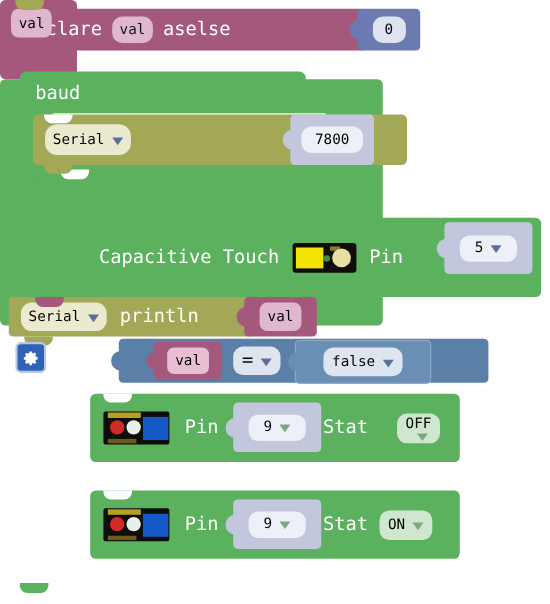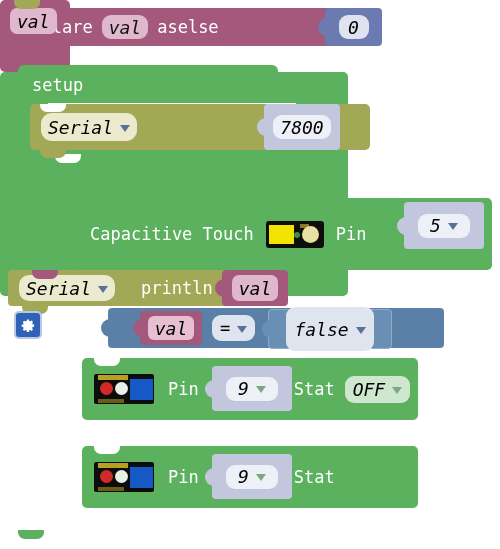--- a/index.html
+++ b/index.html
@@ -29,26 +29,25 @@
     letter-spacing: 0px;
     white-space: nowrap;
   }
   .field {
     box-sizing: border-box;
     display: inline-flex;
     align-items: center;
     justify-content: center;
     border-radius: 9px;
     font-family: "DejaVu Sans Mono", monospace;
-    font-size: 18px;
+    font-size: 13px;
     color: #000000;
     white-space: nowrap;
     height: 24px;
     padding: 0 7px;
-    font-style: italic;
   }
   .caret {
     display: inline-block;
     width: 0; height: 0;
     border-left: 5px solid transparent;
     border-right: 5px solid transparent;
     border-top: 7px solid #5b6f9c;
     margin-left: 7px;
     position: relative;
     top: 1px;
@@ -349,21 +348,21 @@
     background: #6a8fb5;
     border: 1px solid #8fadc9;
     border-radius: 4px;
     display: flex;
     align-items: center;
     justify-content: center;
   }
   #false-wrap .plug-l { background: #6a8fb5; }
   #false-wrap .field {
     background: #dfe5ee;
-    height: 44px;
+    height: 26px;
     border-radius: 9px;
     padding: 0 8px;
   }
 
   
   .relay-block {
     background: #5cb15e;
     border-radius: 5px;
     height: 62px;
     padding-left: 12px;
@@ -440,21 +439,21 @@
   <span class="field" style="margin:0 9px;">val</span>
   <span class="lbl">as</span>
   <span class="lbl">else</span>
 </div>
 <div class="blk" id="declare-num">
   <div class="plug-l"></div>
   <span class="field">0</span>
 </div>
 
 <div class="blk" id="setup-block">
-  <span class="lbl" id="setup-label">setup</span>
+  <span class="lbl" id="setup-label">baud</span>
   <div id="setup-mouth"></div>
   <div class="inner-notch"></div>
 </div>
 <div id="setup-tail"></div>
 
 <div class="blk" id="serial-baud">
   <div class="notch-top"></div>
   <div class="notch-bot"></div>
   <span class="field dd">
     <span>Serial</span>
@@ -489,21 +488,21 @@
   </span>
 </div>
 
 <div class="blk" id="println-block">
   <div class="notch-top"></div>
   <div class="notch-bot"></div>
   <span class="field dd">
     <span>Serial</span>
     <span class="caret"></span>
   </span>
-  <span class="lbl" style="margin-left:26px;">println</span>
+  <span class="lbl" style="margin-left:12px;">println</span>
 </div>
 <div id="println-val">
   <div class="plug-l"></div>
   <span class="field">val</span>
 </div>
 
 <div id="if-block">
   <div class="notch-top"></div>
   <div class="mouth" id="mouth-do"></div>
   <div class="mouth" id="mouth-else"></div>
@@ -532,54 +531,58 @@
 </div>
 <div id="false-wrap">
   <div class="plug-l"></div>
   <span class="field">
     <span>false</span>
     <span class="caret"></span>
   </span>
 </div>
 
 <div class="blk relay-block" id="relay-do">
+  <div class="notch-top"></div>
+  <span class="sensor-relay">
+    <span class="hdr"></span>
+      <span class="hdr2"></span>
+      <span class="led"></span>
+      <span class="btn"></span>
+      <span class="relay"></span>
+  </span>
+  <span class="lbl">Pin</span>
+  <div class="pinnum" style="left:130px;">
+    <div class="plug-l"></div>
+    <span class="field">
+      <span>9</span>
+      <span class="caret"></span>
+    </span>
+  </div>
+  <span class="lbl" style="margin-left:95px;">Stat</span>
+  <span class="field statfield" style="margin-left:26px;flex-direction:column;">
+    <span>OFF</span>
+    <span class="caret"></span>
+  </span>
+</div>
+
+<div class="blk relay-block" id="relay-else">
   <div class="notch-top"></div>
   <span class="sensor-relay">
     <span class="hdr"></span>
       <span class="hdr2"></span>
       <span class="led"></span>
       <span class="btn"></span>
       <span class="relay"></span>
   </span>
   <span class="lbl">Pin</span>
   <div class="pinnum" style="left:130px;">
     <div class="plug-l"></div>
     <span class="field">
       <span>9</span>
       <span class="caret"></span>
     </span>
   </div>
   <span class="lbl" style="margin-left:95px;">Stat</span>
   <span class="field statfield" style="margin-left:10px;">
-    <span>OFF</span>
+    <span>ON</span>
     <span class="caret"></span>
   </span>
 </div>
 
-<div class="blk relay-block" id="relay-else">
-  <div class="notch-top"></div>
-  <span class="sensor-relay">
-    <span class="hdr"></span>
-      <span class="hdr2"></span>
-      <span class="led"></span>
-      <span class="btn"></span>
-      <span class="relay"></span>
-  </span>
-  <span class="lbl">Pin</span>
-  <div class="pinnum" style="left:130px;">
-    <div class="plug-l"></div>
-    <span class="field">
-      <span>9</span>
-      <span class="caret"></span>
-    </span>
-  </div>
-  <span class="lbl" style="margin-left:95px;">Stat</span>
-</div>
-
 </body></html>

